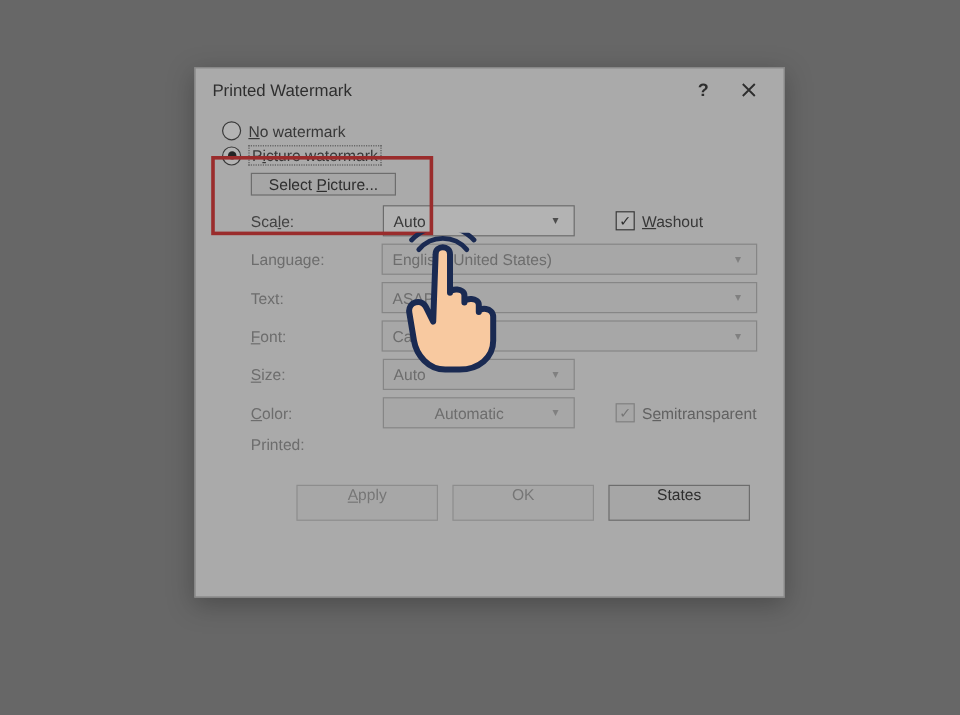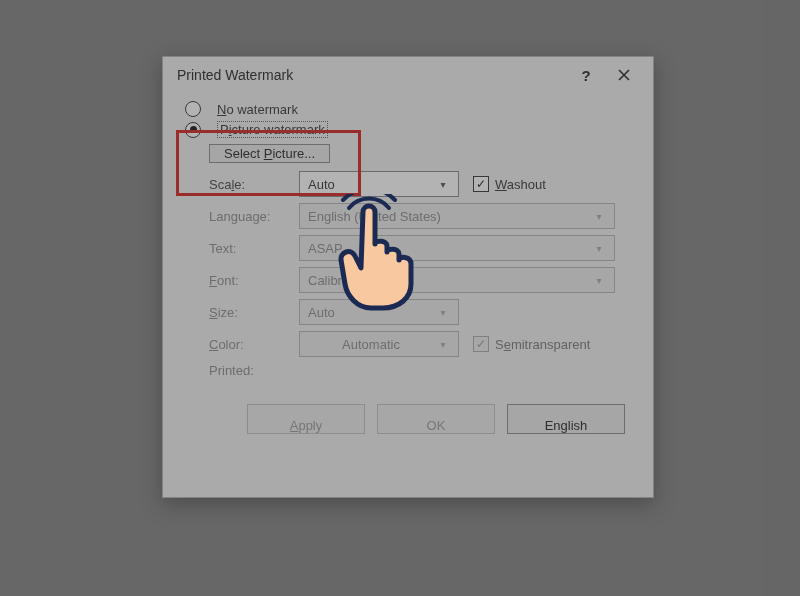--- a/index.html
+++ b/index.html
@@ -49,21 +49,21 @@
     font-size: 15px;
     color: #222;
   }
   .tb-help { font-weight: bold; }
   .body {
     padding: 4px 22px 10px 22px;
   }
   .opt-row {
     display: flex;
     align-items: center;
-    gap: 16px;
+    gap: 6px;
     margin: 4px 0 2px 0;
   }
   .radio {
     width: 14px;
     height: 14px;
     border: 1.4px solid #333;
     border-radius: 50%;
     display: inline-flex;
     align-items: center;
     justify-content: center;
@@ -97,20 +97,21 @@
     padding: 1px 14px;
     background: #e9e9e9;
     border: 1px solid #8a8a8a;
     font-size: 13px;
     color: #222;
   }
   .form-row {
     display: flex;
     align-items: center;
     margin: 6px 0;
+    gap: 20px;
   }
   .form-label {
     width: 90px;
     color: #444;
     padding-left: 24px;
   }
   .form-label.dim { color: #8a8a8a; }
   .combo {
     display: flex;
     align-items: center;
@@ -168,21 +169,21 @@
     gap: 12px;
     margin-top: 26px;
     padding: 0 6px;
   }
   .btn {
     width: 116px;
     height: 28px;
     border: 1px solid #8a8a8a;
     background: #e9e9e9;
     display: flex;
-    align-items: flex-end;
+    align-items: flex-start;
     justify-content: center;
     font-size: 13px;
     color: #222;
   }
   .btn.dim {
     color: #9a9a9a;
     border-color: #c0c0c0;
     background: #ececec;
   }
   .dot-focus {
@@ -291,21 +292,21 @@
 
     <div class="form-row">
       <div class="form-label dim">Printed:</div>
     </div>
 
     <div class="btn-row">
       <div class="btn dim">
           <span><span class="u">A</span><span>pply</span></span>
         </div>
       <div class="btn dim">OK</div>
-      <div class="btn">English</div>
+      <div class="btn">States</div>
     </div>
   </div>
 </div>
 
 <div class="highlight-box"></div>
 
 <div class="overlay"></div>
 
 <svg class="hand" viewBox="0 0 100 120">
   <g stroke="#1a2a52" stroke-width="5" stroke-linejoin="round" stroke-linecap="round" fill="#f8c9a0">

